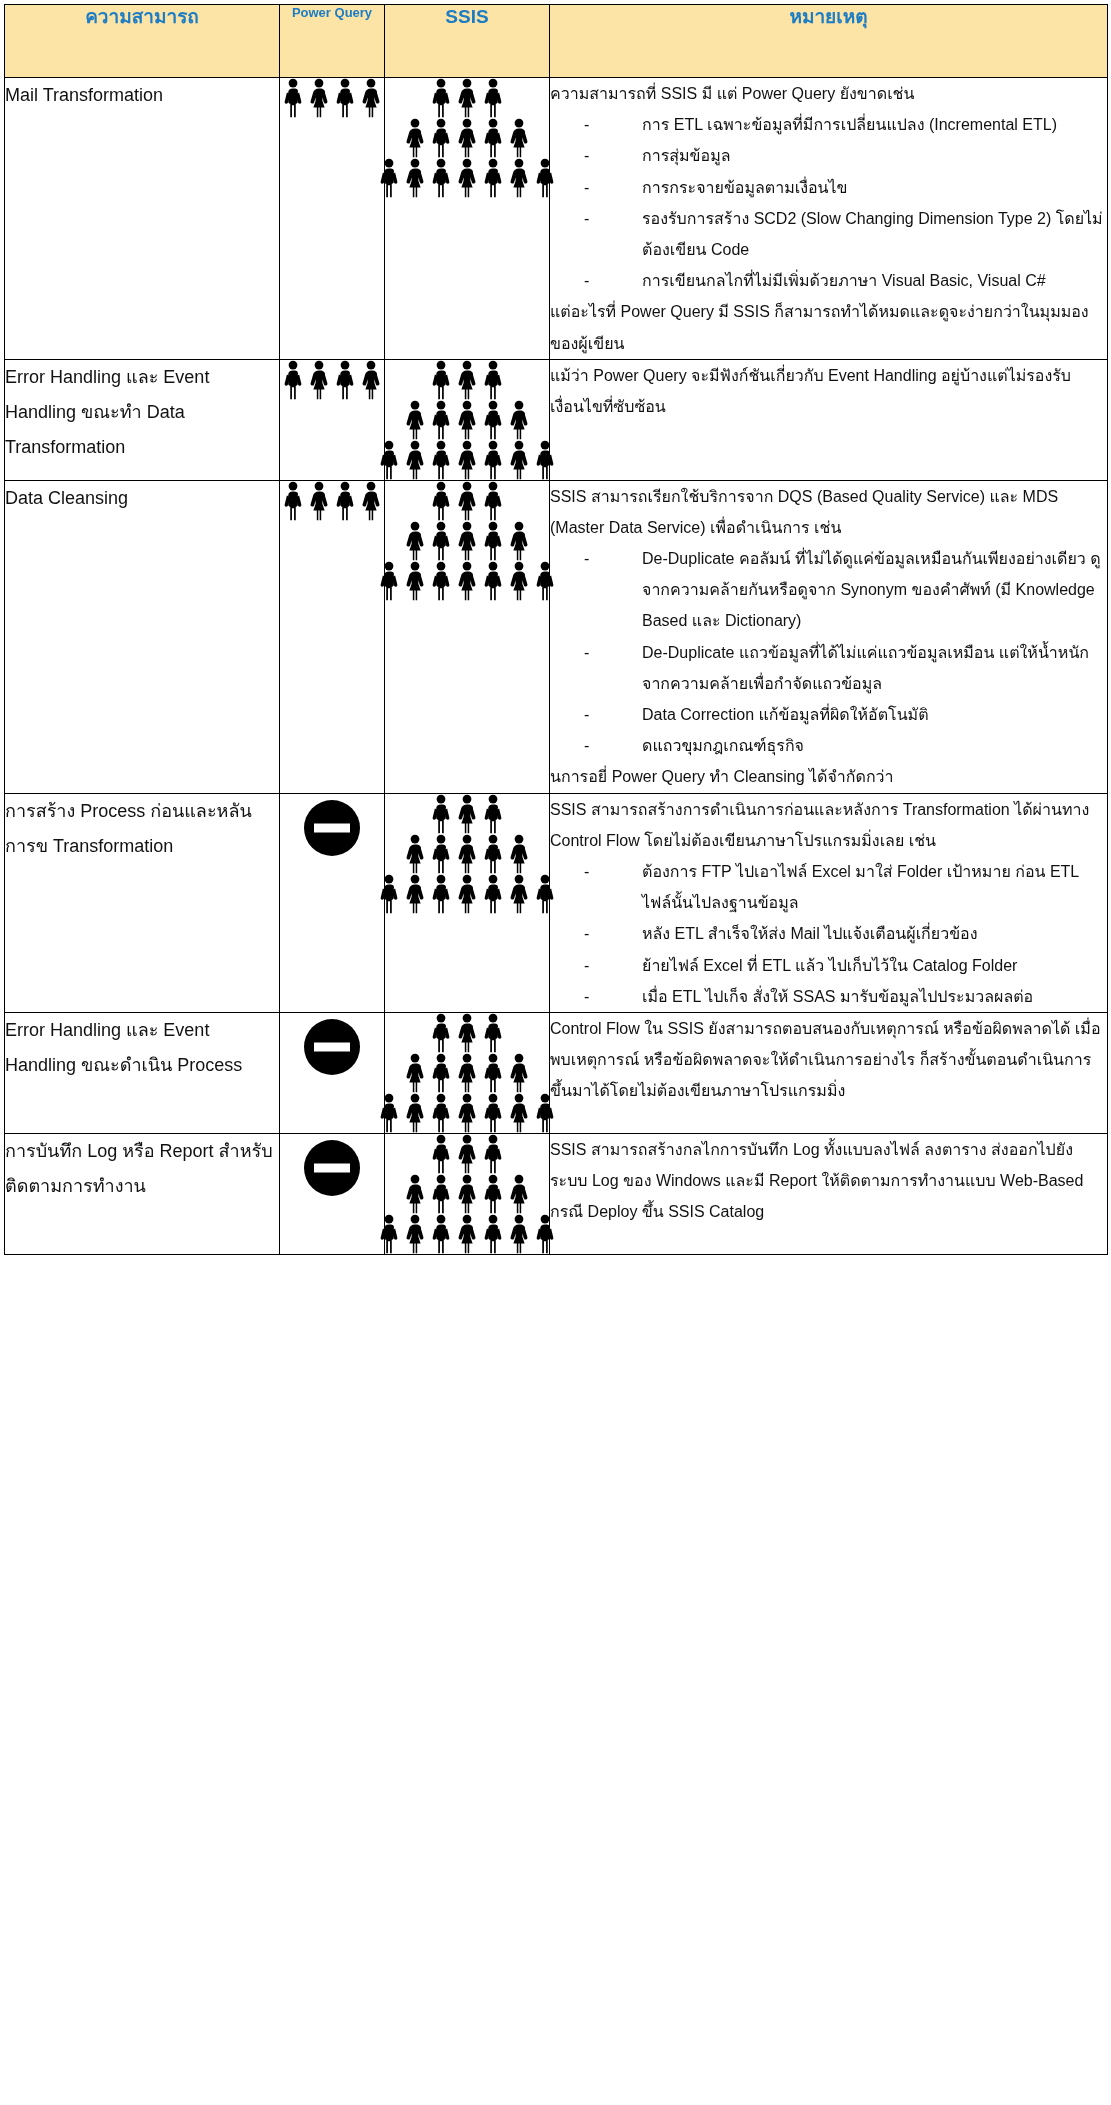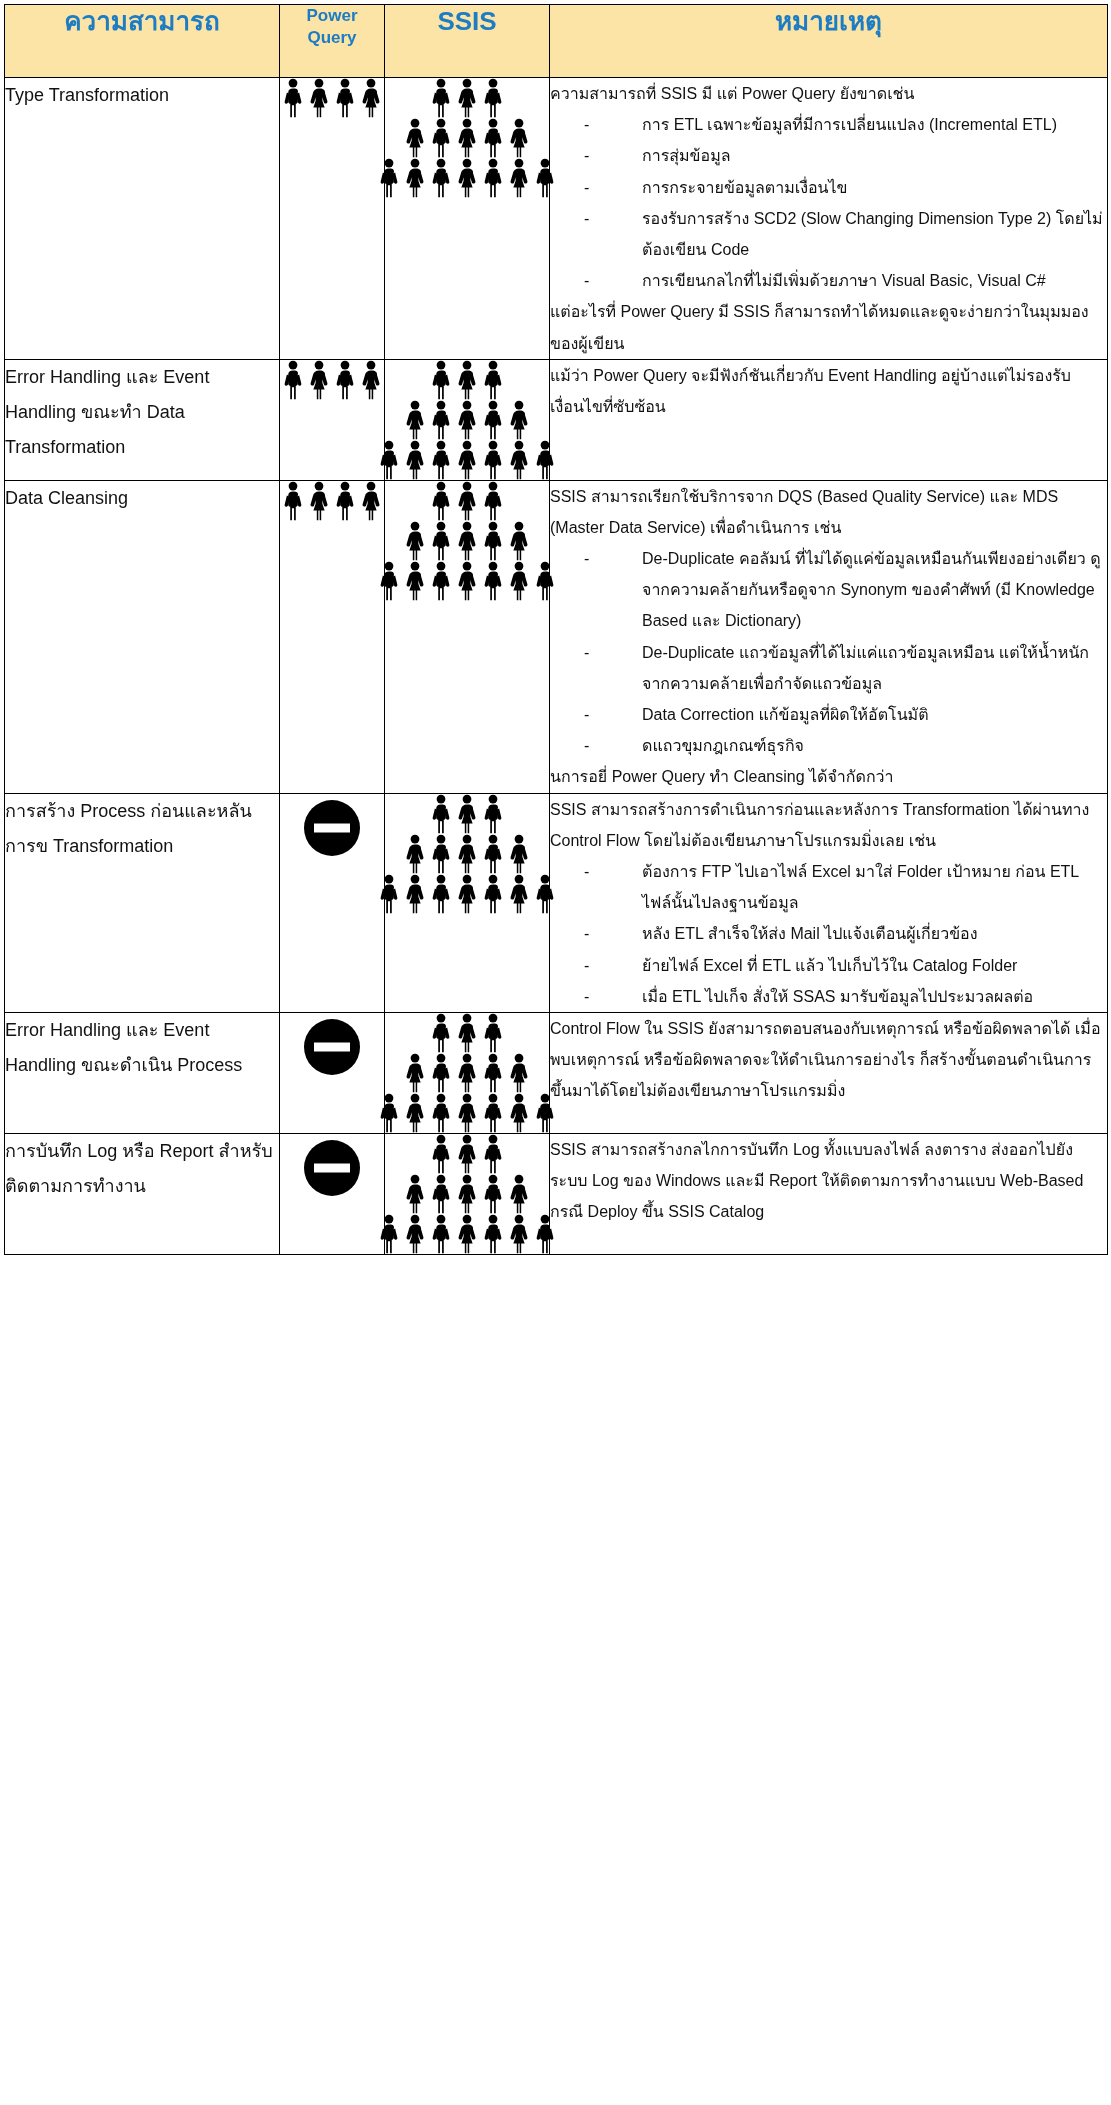--- a/index.html
+++ b/index.html
@@ -26,28 +26,28 @@
   col.c-cap{width:275px;}
   col.c-pq{width:105px;}
   col.c-ssis{width:165px;}
   col.c-note{width:558px;}
 
   
   thead th{
     background:#FCE3A6;
     color:#1C7CC4;
     font-weight:bold;
-    font-size:26px;
+    font-size:19px;
     text-align:center;
     vertical-align:middle;
     height:72px;
     line-height:1.28;
     padding:4px 6px;
   }
-  thead th.h-pq{font-size:17px;}
+  thead th.h-pq{font-size:13px;}
 
   
   td.cap{
     padding:12px 10px 14px 12px;
     font-size:18px;
     line-height:1.95;
     color:#111;
   }
   td.mid{
     text-align:center;
@@ -124,21 +124,21 @@
     <thead>
       <tr>
         <th class="h-cap">ความสามารถ</th>
         <th class="h-pq">Power Query</th>
         <th class="h-ssis">SSIS</th>
         <th class="h-note">หมายเหตุ</th>
       </tr>
     </thead>
     <tbody id="tbody">
         <tr>
-          <td class="cap">Type Transformation</td>
+          <td class="cap">Mail Transformation</td>
           <td class="mid">
             <div>
               <div class="people-row">
                 <svg class="person" width="26" height="42" viewBox="0 0 26 44" aria-hidden="true">
                   <circle cx="13" cy="5.3" r="4.6"></circle>
                   <path d="M13 11c-3.1 0-5 1.5-5 4.3V25c0 1.1.8 1.9 1.8 1.9h.3V41h1.8V28.5h2.2V41h1.8V26.9h.3c1 0 1.8-.8 1.8-1.9v-9.7C19 12.5 17.1 11 14 11z"></path>
                   <path d="M6.6 15.3 4.3 24.6c-.3 1.1.4 2.1 1.4 2.3 1 .2 1.9-.4 2.2-1.5l2.1-8.3zM19.4 15.3l2.3 9.3c.3 1.1-.4 2.1-1.4 2.3-1 .2-1.9-.4-2.2-1.5l-2.1-8.3z"></path>
                 </svg>
                 <svg class="person" width="26" height="42" viewBox="0 0 26 44" aria-hidden="true">
                   <circle cx="13" cy="5.3" r="4.6"></circle>

